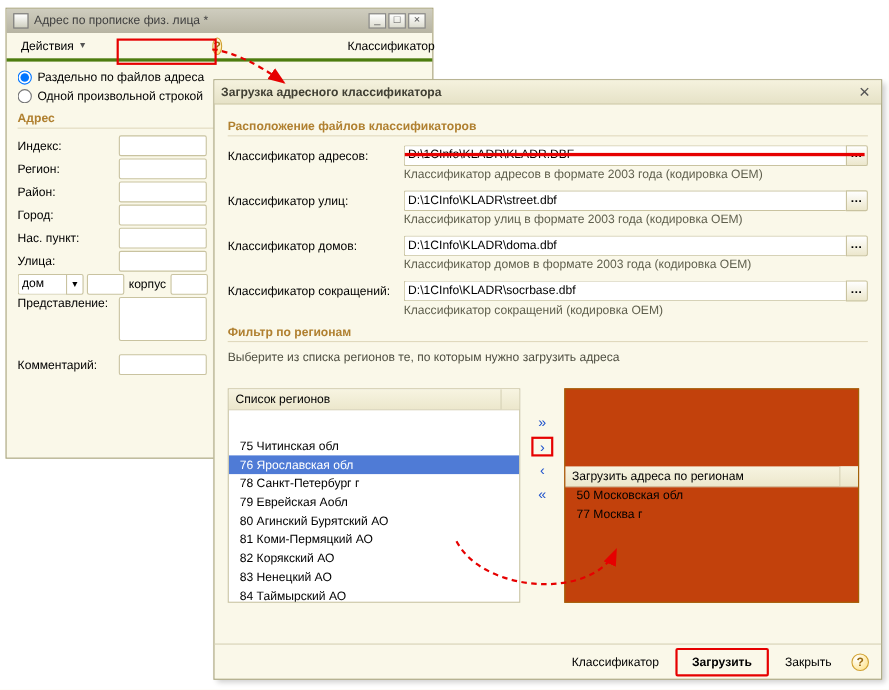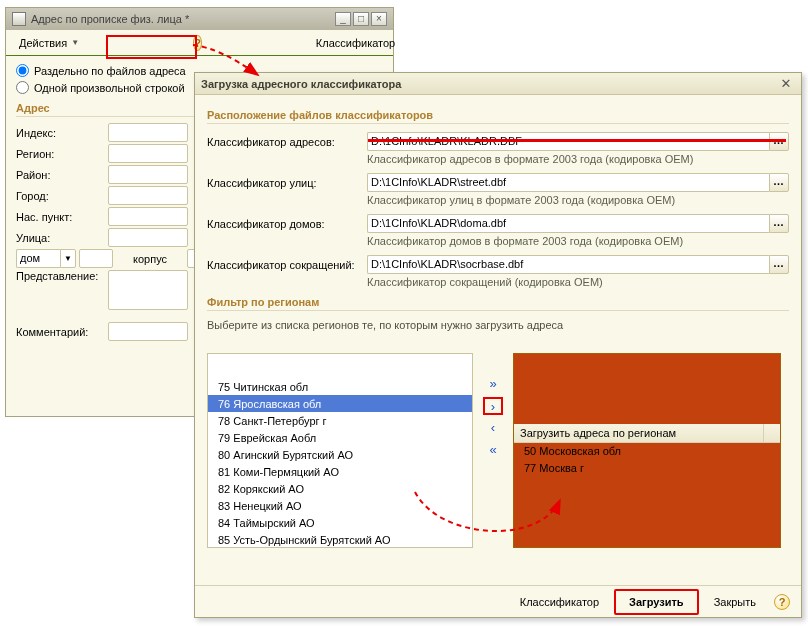--- a/index.html
+++ b/index.html
@@ -5,21 +5,21 @@
   * { box-sizing: border-box; margin: 0; padding: 0; font-family: Tahoma, sans-serif; font-size: 11px; }
   body { background: #fff; width: 808px; height: 627px; position: relative; overflow: hidden; }
 
   
   .parent-window { position: absolute; left: 5px; top: 7px; width: 389px; height: 410px; border: 1px solid #a7a37e; background: #faf8e9; }
   .parent-titlebar { height: 22px; background: linear-gradient(#cfcdbf,#b7b4a2); display: flex; align-items: center; padding: 0 6px; color: #3f3f3f; }
   .parent-titlebar .icon-sq { width: 14px; height: 14px; border: 1px solid #7a7a7a; background: linear-gradient(#fff,#d0d0c0); margin-right: 5px; }
   .parent-titlebar .title { flex: 1; }
   .parent-titlebar .winbtn { width: 16px; height: 14px; margin-left: 2px; border: 1px solid #888; background: linear-gradient(#fff,#dcdccf); color: #555; font-size: 10px; line-height: 12px; text-align: center; }
 
-  .toolbar { height: 26px; display: flex; align-items: center; padding: 2px 4px; border-bottom: 1px solid #4d7c0f; gap: 48px; }
+  .toolbar { height: 26px; display: flex; align-items: center; padding: 2px 4px; border-bottom: 3px solid #4d7c0f; gap: 48px; }
   .tb-btn { height: 21px; padding: 0 8px; display: inline-flex; align-items: center; border: 1px solid transparent; border-radius: 3px; margin-right: 3px; }
   .tb-btn .drop { margin-left: 4px; font-size: 8px; color: #555; }
   .help-circle { width: 16px; height: 16px; border-radius: 50%; border: 1px solid #d0a030; background: radial-gradient(circle at 30% 30%, #fff, #ffe07a); color: #9a6b10; font-weight: bold; text-align: center; line-height: 14px; margin-right: 3px; }
   .sep { width: 1px; height: 18px; background: #d6d1b5; margin: 0 3px; }
   .tb-highlight { position: absolute; border: 2px solid #e60000; pointer-events: none; }
 
   .parent-body { padding: 6px 10px; }
   .radio-row { display: flex; align-items: center; padding: 2px 0; }
   .radio-row input { margin-right: 5px; }
   .section-label { color: #b08030; font-weight: bold; border-bottom: 1px solid #e0d9bd; margin: 6px 0 6px 0; padding-bottom: 2px; }
@@ -128,21 +128,21 @@
     <div class="form-row">
         <label>Улица:</label>
         <div class="txt" style="width:80px"></div>
       </div>
     <div class="form-row combined-row">
       <div style="width:60px; display:flex;">
         <div class="txt" style="flex:1; border-right:none; border-radius:2px 0 0 2px; padding-left:3px; line-height:17px;">дом</div>
         <div class="txt" style="width:16px; border-radius:0 2px 2px 0; text-align:center; line-height:17px; font-size:8px;">▼</div>
       </div>
       <div class="txt" style="width:34px; margin-left:3px;"></div>
-      <span style="margin:0 20px">корпус</span>
+      <span style="margin:0 4px">корпус</span>
       <div class="txt" style="width:34px;"></div>
     </div>
     <div class="form-row" style="align-items:flex-start">
         <label>Представление:</label>
         <div class="txt" style="width:80px; height:40px;"></div>
       </div>
     <div style="height:8px"></div>
     <div class="form-row">
         <label>Комментарий:</label>
         <div class="txt" style="width:80px;"></div>
@@ -192,20 +192,21 @@
         <div class="browse">…</div>
       </div>
     </div>
     <div class="hint">Классификатор сокращений (кодировка OEM)</div>
 
     <div class="dlg-section">Фильтр по регионам</div>
     <div class="filter-help">Выберите из списка регионов те, по которым нужно загрузить адреса</div>
 
     <div class="region-area">
       <div class="region-list">
+        <div class="hdr">Список регионов</div>
         <div class="items" id="source-items">
             <div class="item">75 Читинская обл</div>
             <div class="item sel">76 Ярославская обл</div>
             <div class="item">78 Санкт-Петербург г</div>
             <div class="item">79 Еврейская Аобл</div>
             <div class="item">80 Агинский Бурятский АО</div>
             <div class="item">81 Коми-Пермяцкий АО</div>
             <div class="item">82 Корякский АО</div>
             <div class="item">83 Ненецкий АО</div>
             <div class="item">84 Таймырский АО</div>

